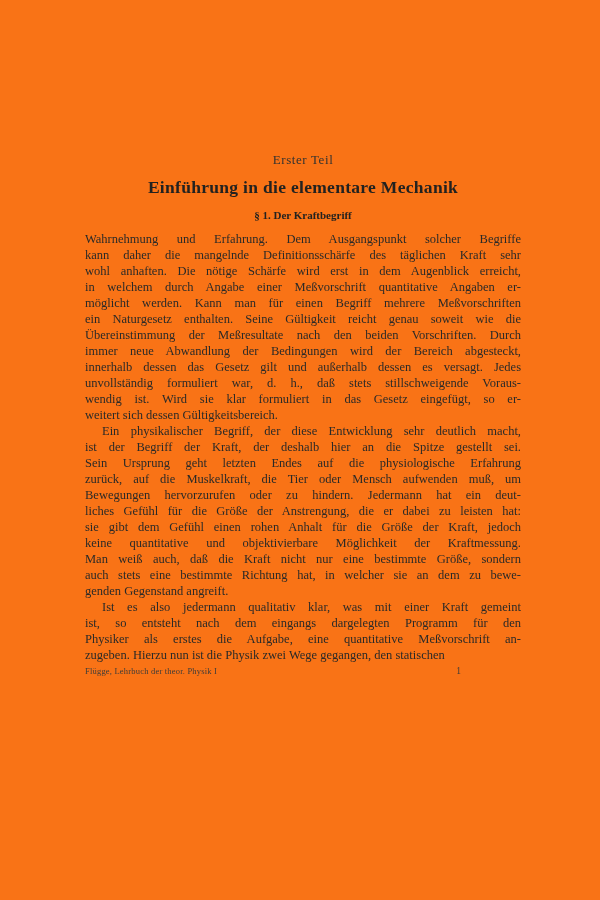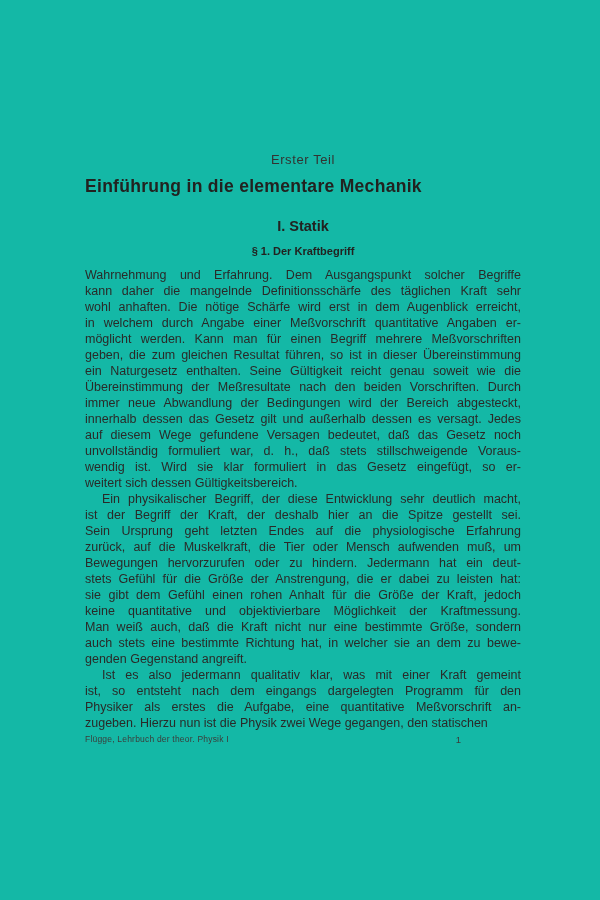--- a/index.html
+++ b/index.html
@@ -8,37 +8,38 @@
     width: 600px;
     height: 900px;
     background: #fdfdfb;
     overflow: hidden;
   }
   .scan-page {
     position: absolute;
     left: 0; top: 0;
     width: 600px;
     height: 900px;
-    background: #14b8a6;
+    background: #f97316;
     color: #2a2a28;
-    font-family: Liberation Sans, sans-serif;
+    font-family: Liberation Serif, serif;
   }
   .text-block {
     position: absolute;
     left: 85px;
     top: 152px;
     width: 436px;
   }
   .part-heading {
     text-align: center;
     font-size: 13px;
     letter-spacing: 0.6px;
     color: #333331;
   }
   .page-title {
+    text-align: center;
     font-size: 17.5px;
     font-weight: bold;
     letter-spacing: 0.3px;
     margin: 9px 0 0 0;
     color: #222220;
   }
   .chapter-heading {
     text-align: center;
     font-size: 14.5px;
     font-weight: bold;
@@ -85,46 +86,43 @@
     font-size: 9.5px;
   }
 </style>
 </head>
 <body>
 
 <div class="scan-page">
   <div class="text-block">
     <div class="part-heading">Erster Teil</div>
     <h1 class="page-title">Einführung in die elementare Mechanik</h1>
-    <div class="chapter-heading">I. Statik</div>
     <div class="section-heading">§ 1. Der Kraftbegriff</div>
     <div class="body-text" id="body-text">
         <div class="paragraph">
           <div class="text-line">Wahrnehmung und Erfahrung. Dem Ausgangspunkt solcher Begriffe</div>
           <div class="text-line">kann daher die mangelnde Definitionsschärfe des täglichen Kraft sehr</div>
           <div class="text-line">wohl anhaften. Die nötige Schärfe wird erst in dem Augenblick erreicht,</div>
           <div class="text-line">in welchem durch Angabe einer Meßvorschrift quantitative Angaben er-</div>
           <div class="text-line">möglicht werden. Kann man für einen Begriff mehrere Meßvorschriften</div>
-          <div class="text-line">geben, die zum gleichen Resultat führen, so ist in dieser Übereinstimmung</div>
           <div class="text-line">ein Naturgesetz enthalten. Seine Gültigkeit reicht genau soweit wie die</div>
           <div class="text-line">Übereinstimmung der Meßresultate nach den beiden Vorschriften. Durch</div>
           <div class="text-line">immer neue Abwandlung der Bedingungen wird der Bereich abgesteckt,</div>
           <div class="text-line">innerhalb dessen das Gesetz gilt und außerhalb dessen es versagt. Jedes</div>
-          <div class="text-line">auf diesem Wege gefundene Versagen bedeutet, daß das Gesetz noch</div>
           <div class="text-line">unvollständig formuliert war, d. h., daß stets stillschweigende Voraus-</div>
           <div class="text-line">wendig ist. Wird sie klar formuliert in das Gesetz eingefügt, so er-</div>
           <div class="text-line last">weitert sich dessen Gültigkeitsbereich.</div>
         </div>
         <div class="paragraph">
           <div class="text-line first">Ein physikalischer Begriff, der diese Entwicklung sehr deutlich macht,</div>
           <div class="text-line">ist der Begriff der Kraft, der deshalb hier an die Spitze gestellt sei.</div>
           <div class="text-line">Sein Ursprung geht letzten Endes auf die physiologische Erfahrung</div>
           <div class="text-line">zurück, auf die Muskelkraft, die Tier oder Mensch aufwenden muß, um</div>
           <div class="text-line">Bewegungen hervorzurufen oder zu hindern. Jedermann hat ein deut-</div>
-          <div class="text-line">stets Gefühl für die Größe der Anstrengung, die er dabei zu leisten hat:</div>
+          <div class="text-line">liches Gefühl für die Größe der Anstrengung, die er dabei zu leisten hat:</div>
           <div class="text-line">sie gibt dem Gefühl einen rohen Anhalt für die Größe der Kraft, jedoch</div>
           <div class="text-line">keine quantitative und objektivierbare Möglichkeit der Kraftmessung.</div>
           <div class="text-line">Man weiß auch, daß die Kraft nicht nur eine bestimmte Größe, sondern</div>
           <div class="text-line">auch stets eine bestimmte Richtung hat, in welcher sie an dem zu bewe-</div>
           <div class="text-line last">genden Gegenstand angreift.</div>
         </div>
         <div class="paragraph">
           <div class="text-line first">Ist es also jedermann qualitativ klar, was mit einer Kraft gemeint</div>
           <div class="text-line">ist, so entsteht nach dem eingangs dargelegten Programm für den</div>
           <div class="text-line">Physiker als erstes die Aufgabe, eine quantitative Meßvorschrift an-</div>

